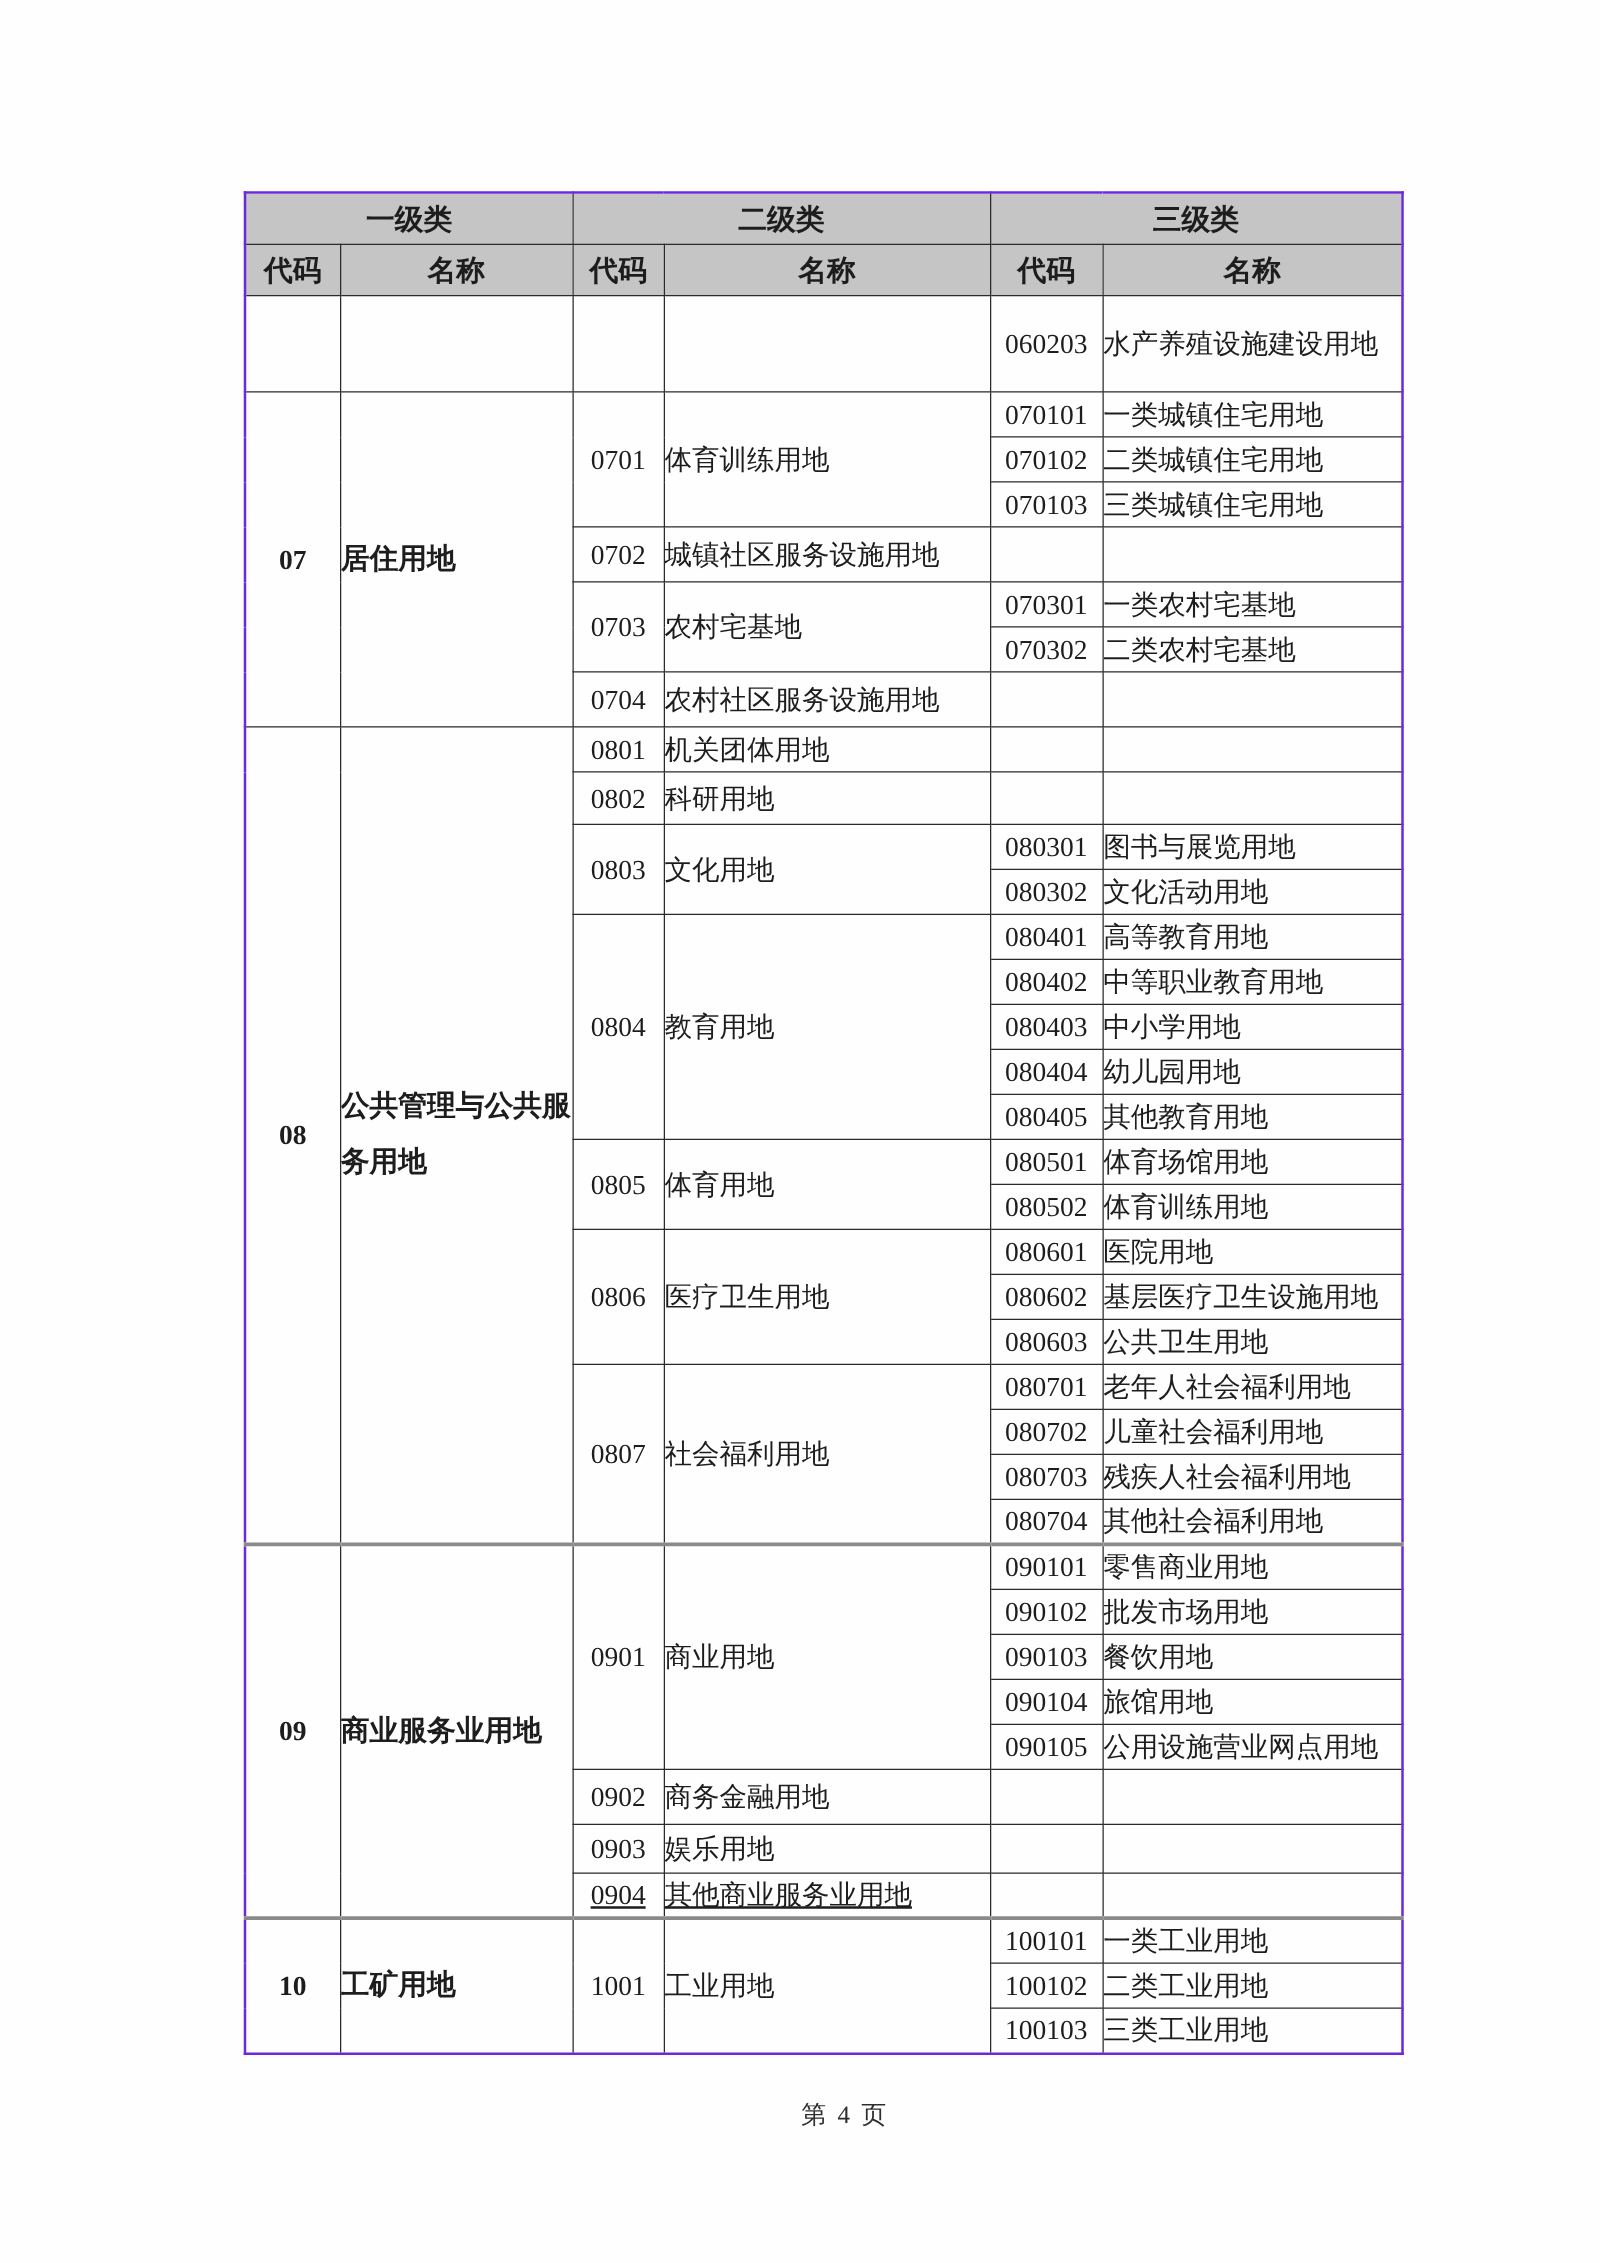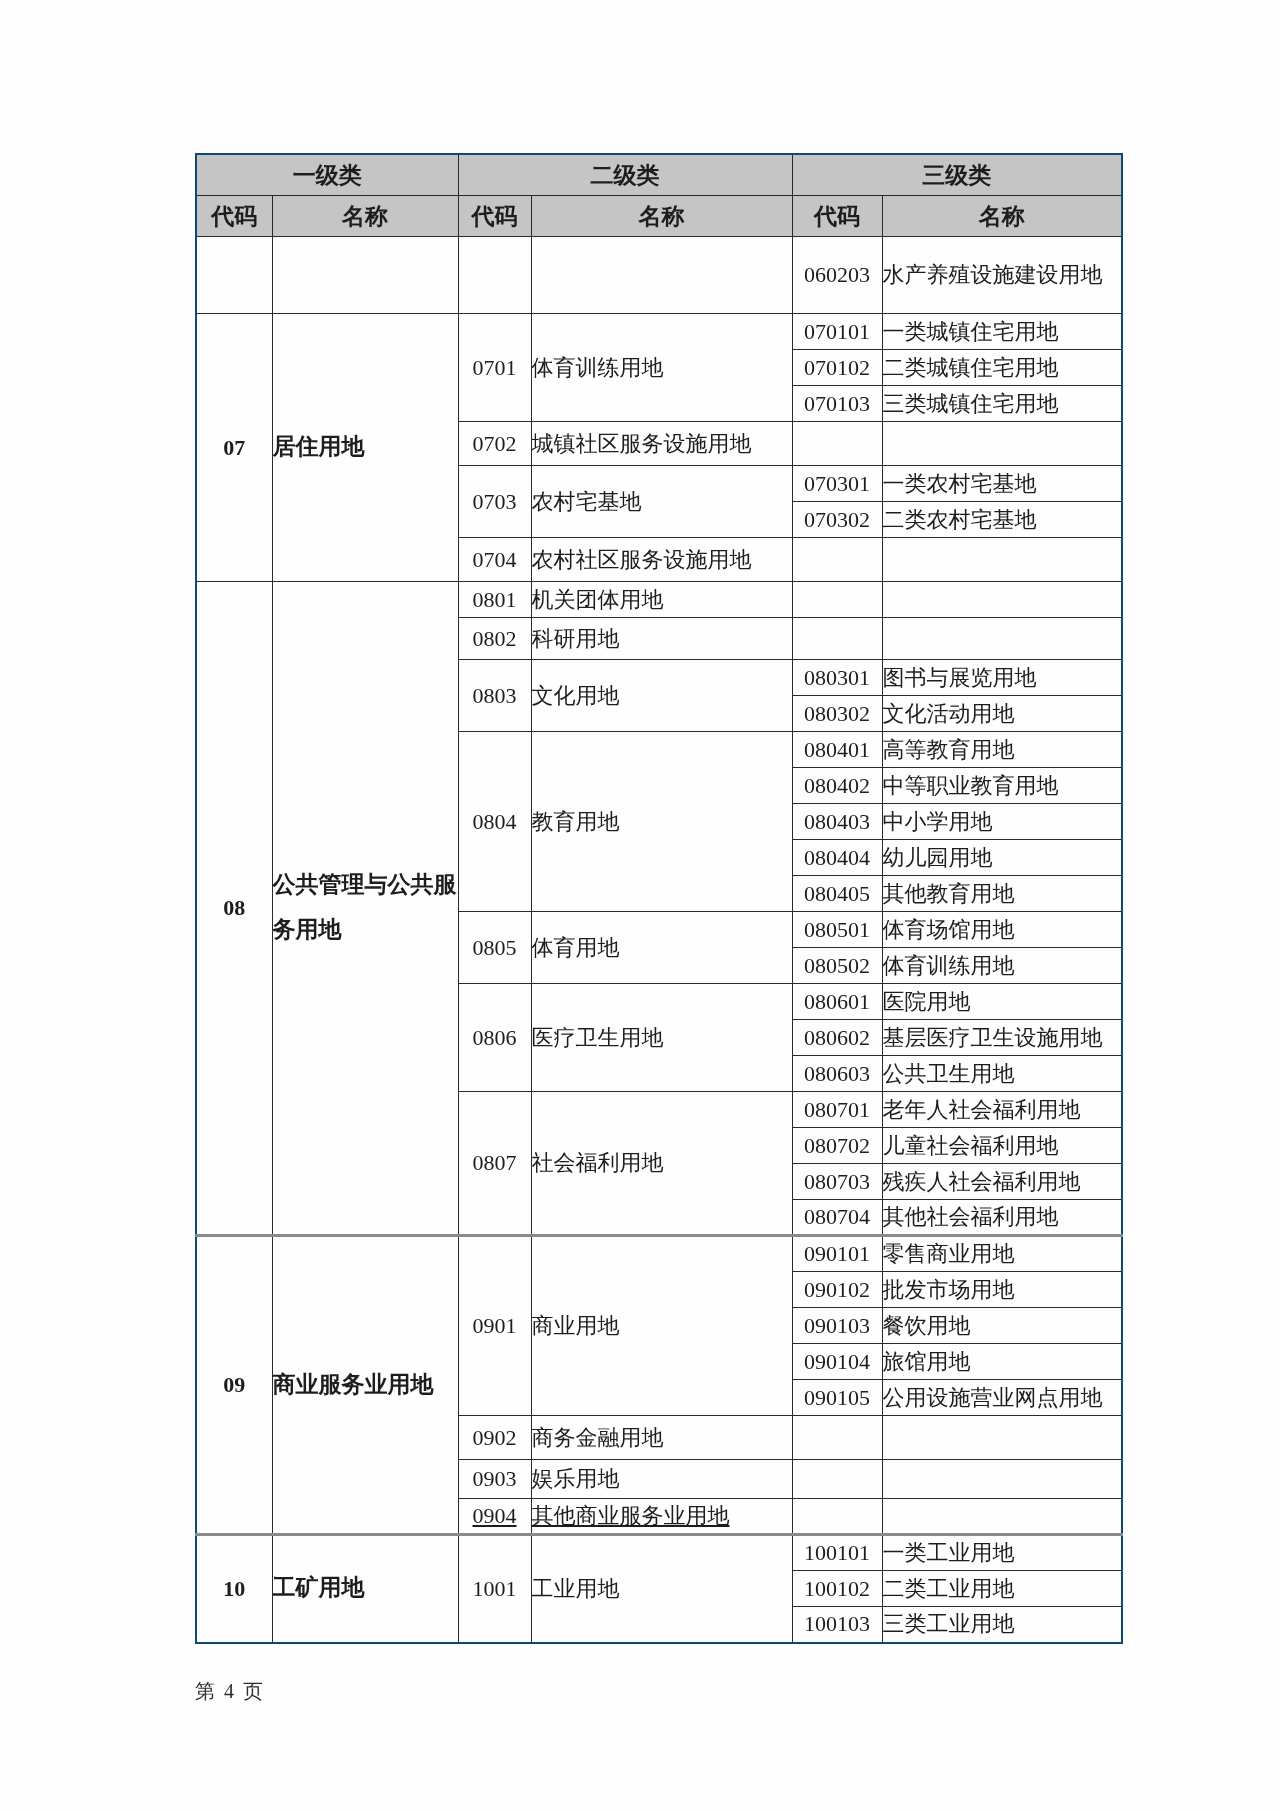--- a/index.html
+++ b/index.html
@@ -15,37 +15,37 @@
     position:absolute;left:195px;top:153px;width:926px;
     border-collapse:collapse;table-layout:fixed;
     font-size:22px;
   }
   table.cls th,table.cls td{
     border:1px solid #2a2a2a;
     padding:0;
     vertical-align:middle;
     overflow:hidden;
   }
-  table.cls{border:2px solid #0c4a6e;}
+  table.cls{border:2px solid #6d28d9;}
   tr.hdr th{
     background:#c5c5c5;
     font-weight:bold;
     font-size:23px;
     text-align:center;
     height:40px;
   }
   td.code-cell{text-align:center;}
   td.name-cell{text-align:left;padding-left:12px;padding-right:6px;}
   td.col-l1_name{font-size:23px;padding-left:10px;padding-right:8px;line-height:1.95;}
   td.bold{font-weight:bold;}
   td.col-l1_code{font-weight:bold;}
   tr.block-top td{border-top:3px solid #8a8a8a;}
   .footer{
-    position:absolute;left:195px;top:1678px;width:926px;
-    text-align:left;font-size:20px;color:#2e2e2e;letter-spacing:2px;
+    position:absolute;left:213px;top:1678px;width:926px;
+    text-align:center;font-size:20px;color:#2e2e2e;letter-spacing:2px;
   }
 </style>
 </head>
 <body>
 
 <div class="page">
 
   <table class="cls">
     <colgroup>
       <col style="width:76px">

